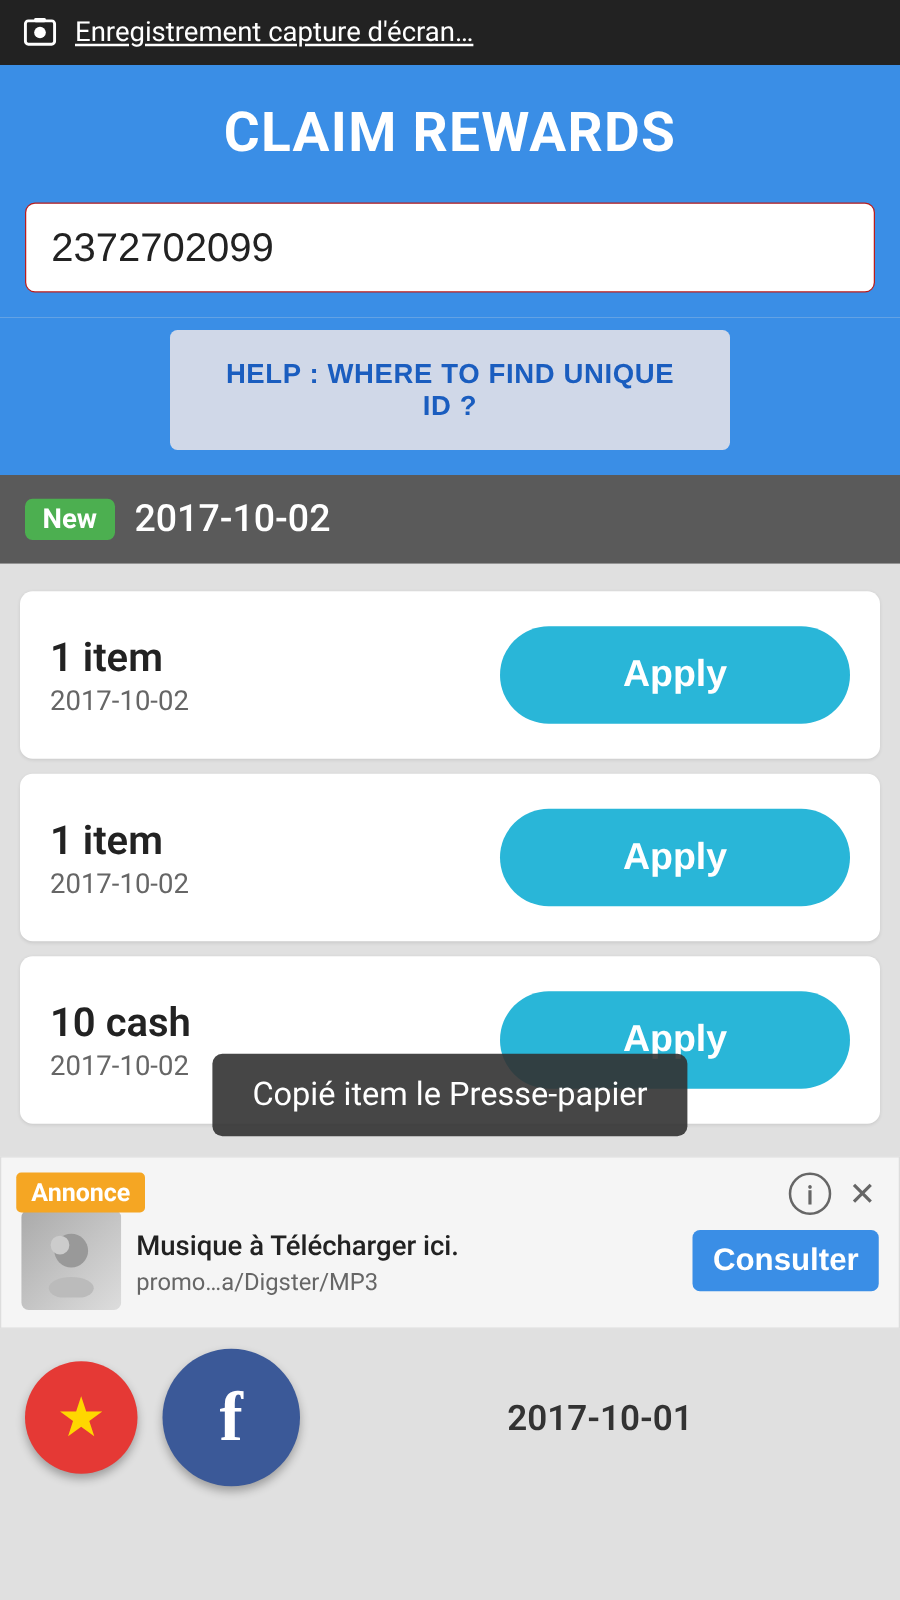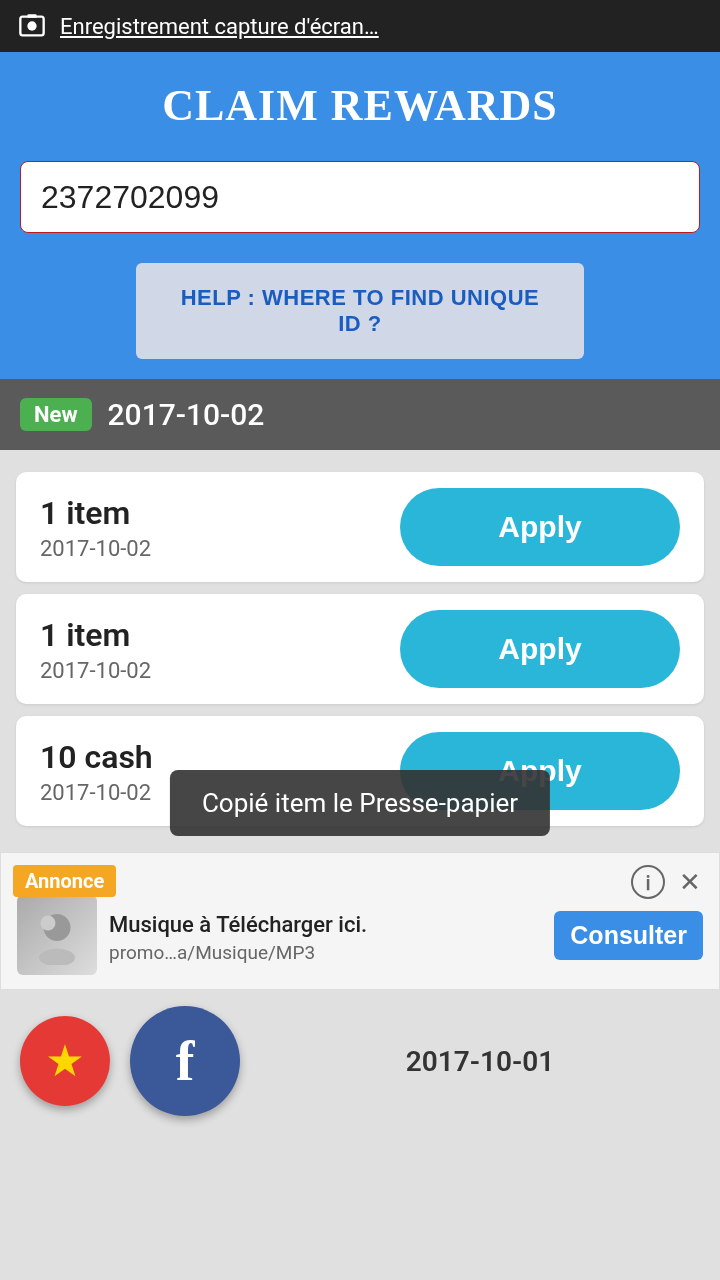--- a/index.html
+++ b/index.html
@@ -42,21 +42,20 @@
       background: #3a8ee6;
       width: 100%;
       padding: 28px 20px 20px;
       text-align: center;
     }
     .header-title {
       color: white;
       font-size: 44px;
       font-weight: 700;
       letter-spacing: 1px;
-      font-family: Liberation Serif, serif;
     }
 
     
     .input-section {
       background: #3a8ee6;
       padding: 10px 20px 20px;
     }
     .unique-id-input {
       width: 100%;
       height: 72px;
@@ -128,21 +127,21 @@
 
     
     .rewards-container {
       background: #e0e0e0;
       padding: 10px 16px;
     }
     .reward-card {
       background: white;
       border-radius: 10px;
       margin: 12px 0;
-      padding: 16px 24px;
+      padding: 28px 24px;
       display: flex;
       align-items: center;
       justify-content: space-between;
       box-shadow: 0 1px 3px rgba(0,0,0,0.1);
     }
     .reward-info {}
     .reward-title {
       font-size: 32px;
       font-weight: 600;
       color: #222;
@@ -408,21 +407,21 @@
       <div class="ad-thumbnail-inner">
         <svg viewBox="0 0 80 80" width="60" height="60">
           <circle cx="40" cy="30" r="18" fill="#999"></circle>
           <ellipse cx="40" cy="70" rx="24" ry="12" fill="#bbb"></ellipse>
           <circle cx="28" cy="24" r="10" fill="#ccc"></circle>
         </svg>
       </div>
     </div>
     <div class="ad-content">
       <div class="ad-title">Musique à Télécharger ici.</div>
-      <div class="ad-subtitle">promo…a/Musique/MP3</div>
+      <div class="ad-subtitle">promo…a/Digster/MP3</div>
     </div>
     <button class="ad-consult-btn">Consulter</button>
   </div>
 
   <div class="clipboard-toast">Copié item le Presse-papier</div>
 
   <div class="fab-area">
     <div class="fab-star">
       <span style="color: #FFD700; font-size: 44px;">★</span>
     </div>

